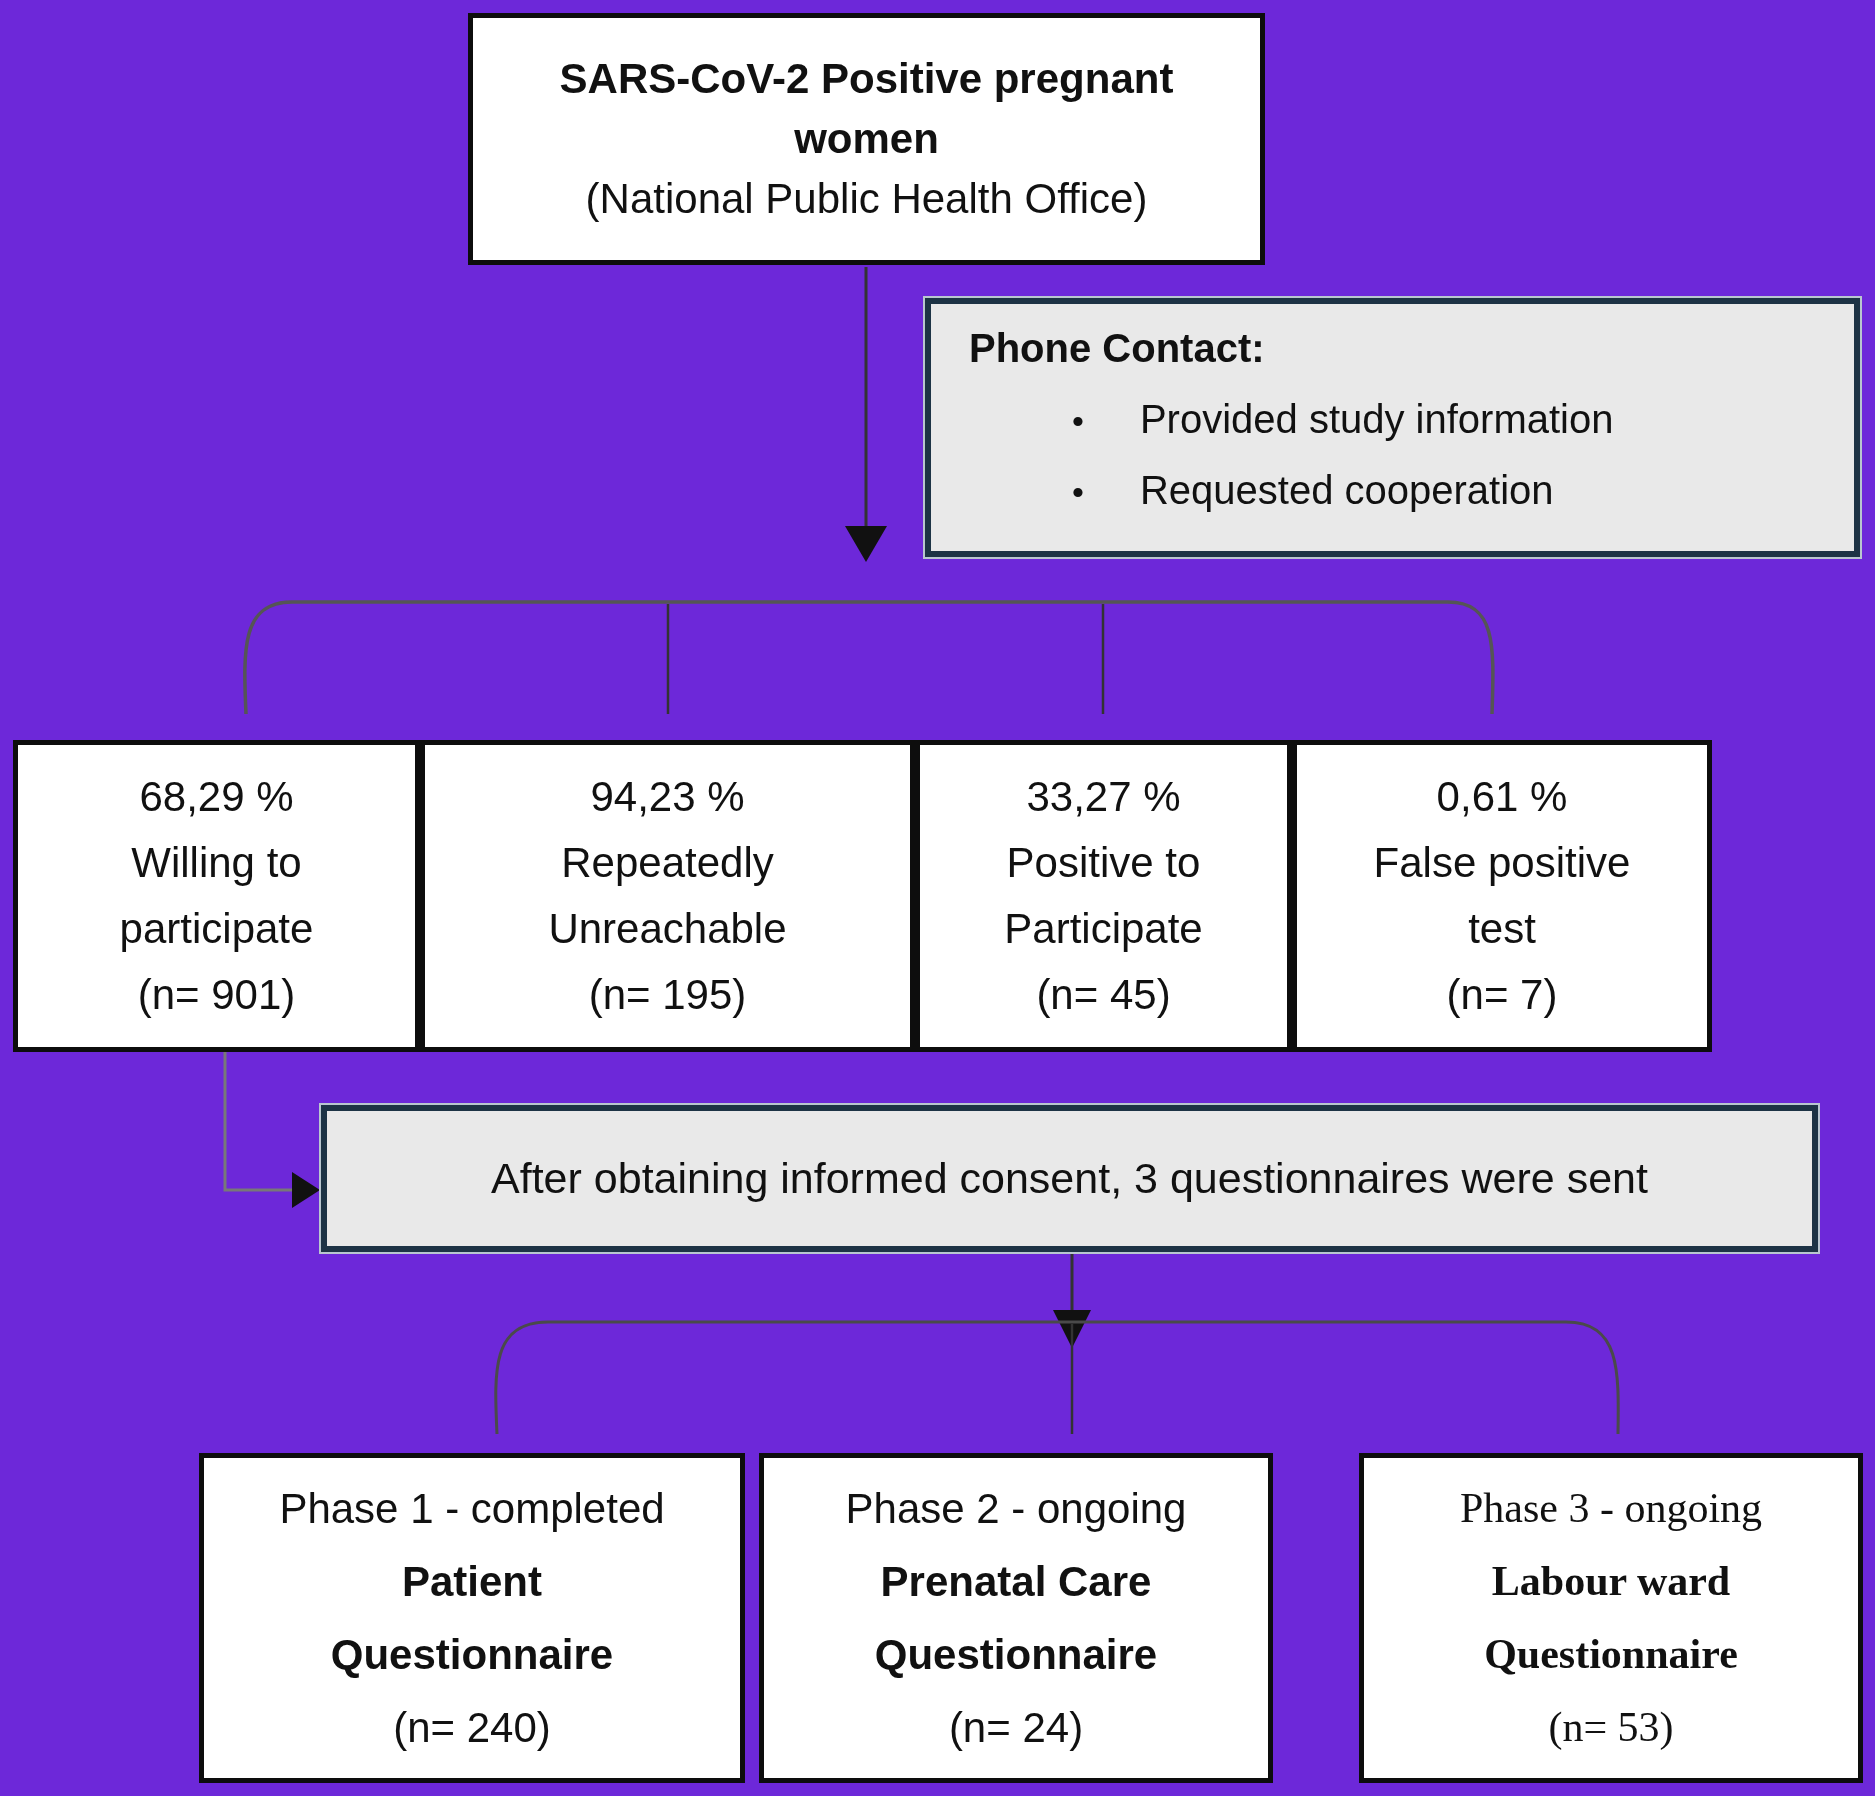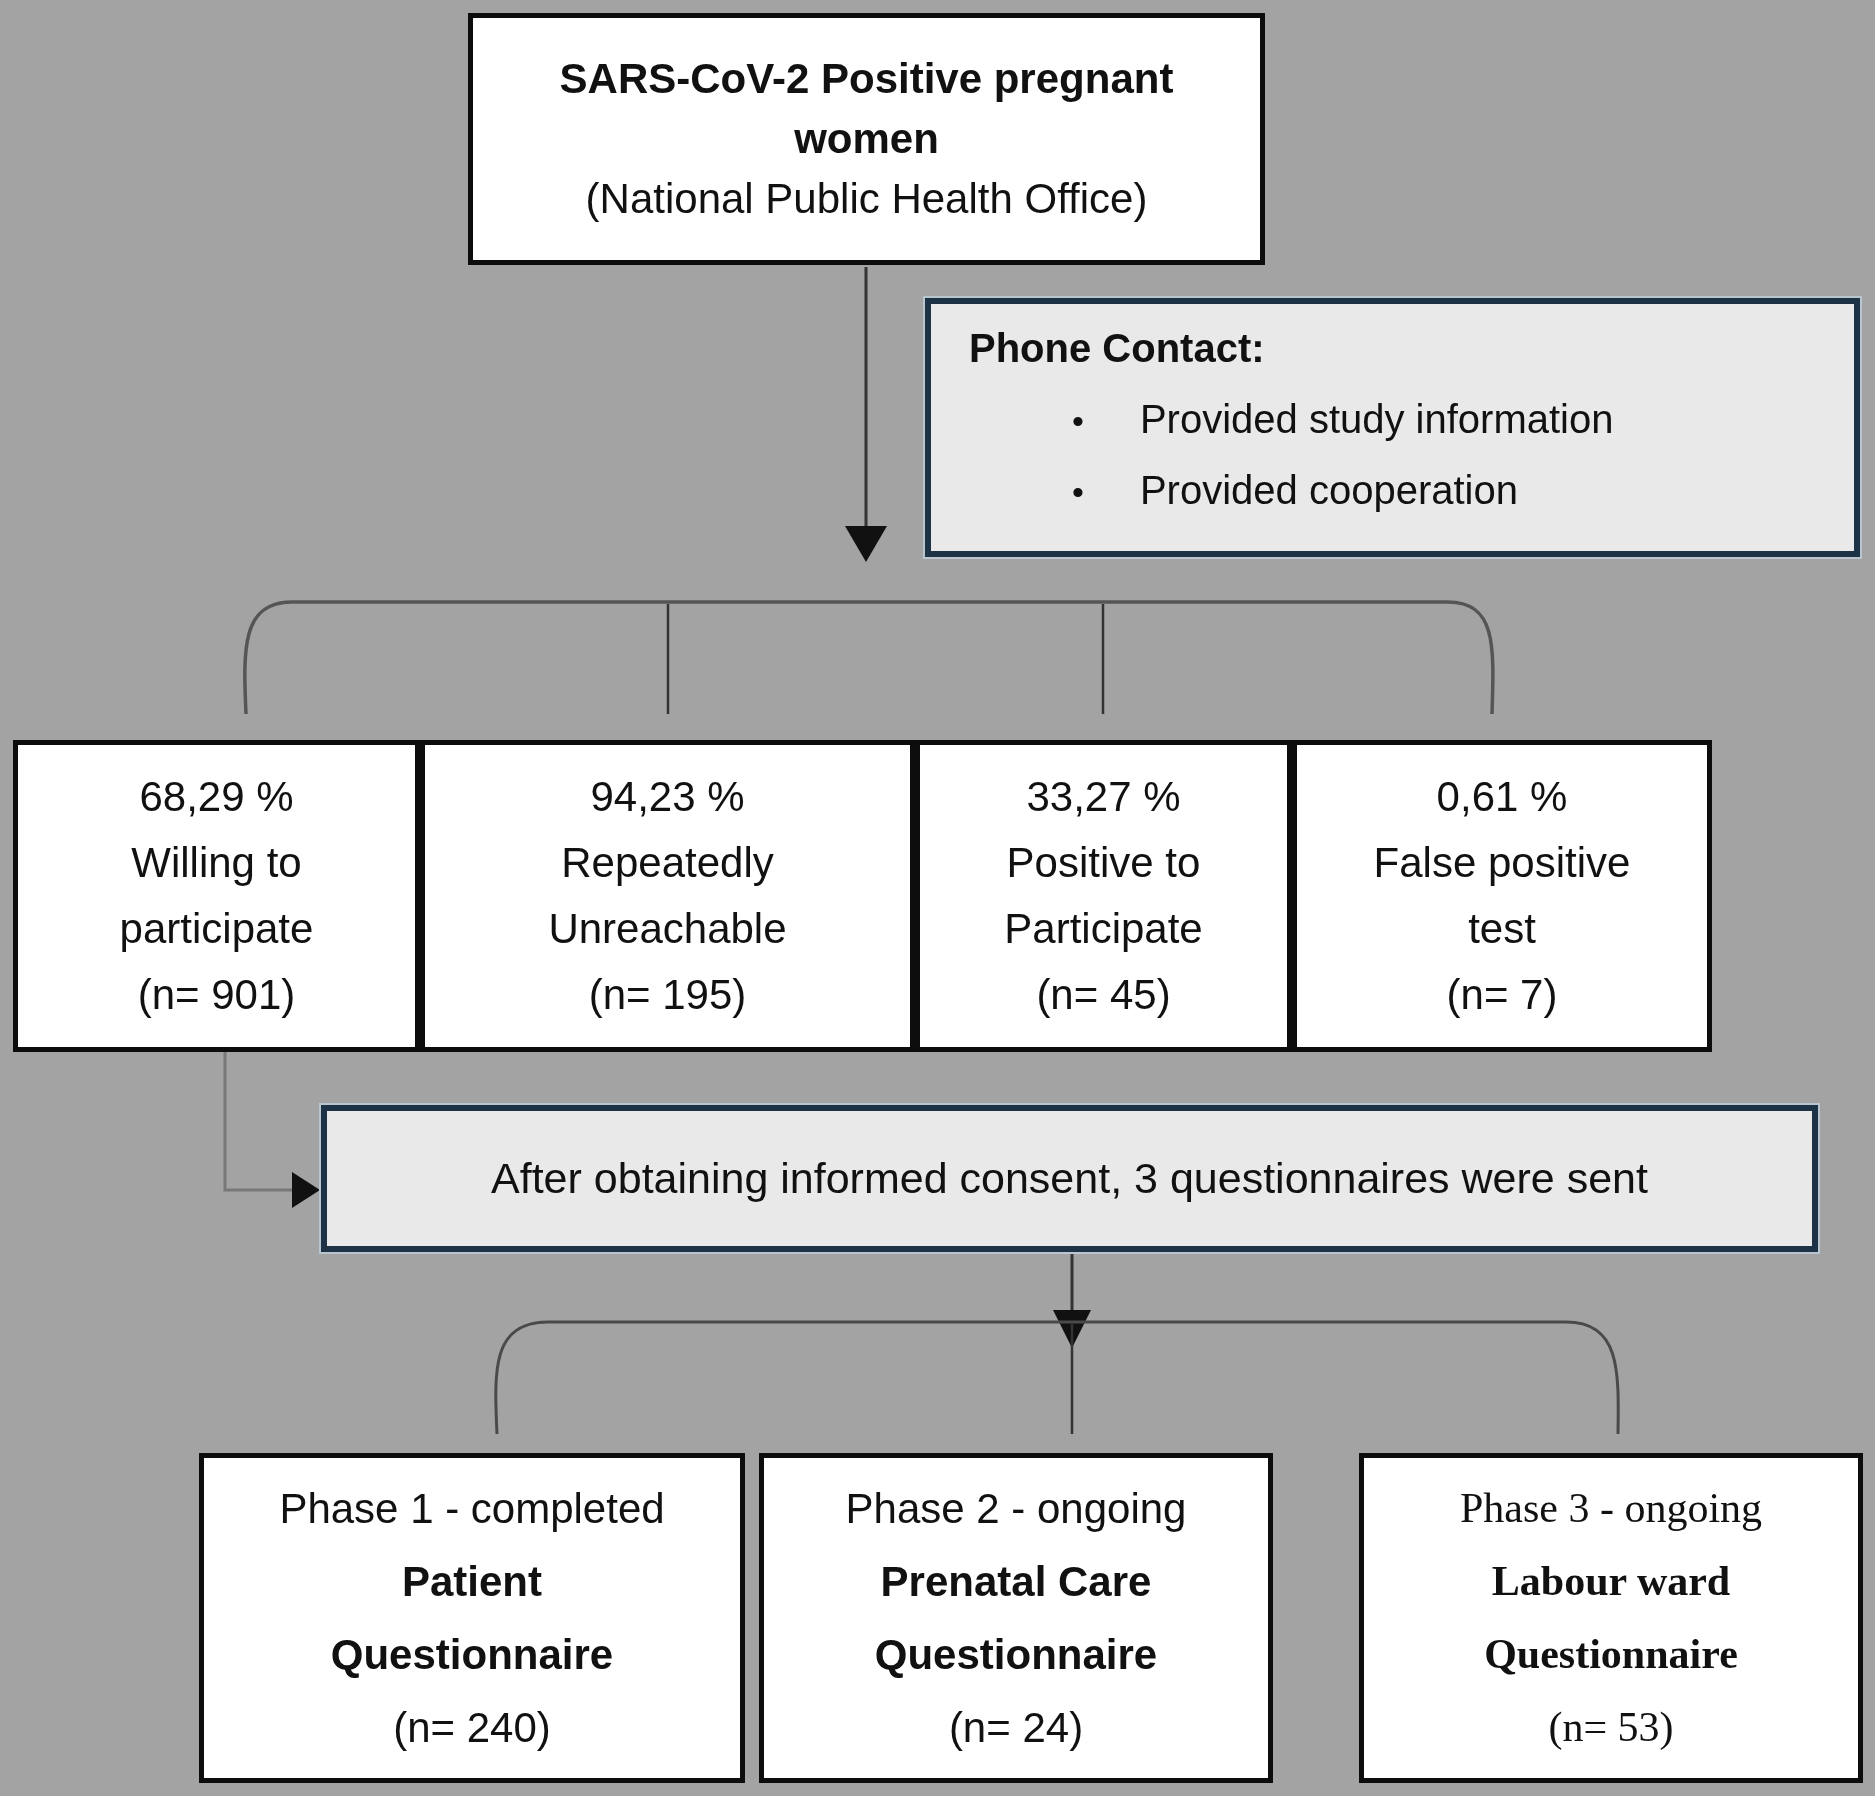--- a/index.html
+++ b/index.html
@@ -1,20 +1,20 @@
 <!DOCTYPE html>
 <html><head>
 <meta charset="utf-8">
 <style>
   html, body { margin: 0; padding: 0; background: #ffffff; }
   .canvas {
     position: relative;
     width: 1875px;
     height: 1796px;
-    background: #a3a3a3;
+    background: #6d28d9;
     font-family: "Liberation Sans", "DejaVu Sans", sans-serif;
     color: #111111;
     overflow: hidden;
   }
   .connector-layer {
     position: absolute;
     inset: 0;
     width: 1875px;
     height: 1796px;
   }
@@ -110,21 +110,21 @@
   </div>
 
   <div class="gray-box phone-box">
     <div class="phone-title">Phone Contact:</div>
     <div class="bullet-row">
       <span class="bullet-dot">•</span>
       <span>Provided study information</span>
     </div>
     <div class="bullet-row">
       <span class="bullet-dot">•</span>
-      <span>Provided cooperation</span>
+      <span>Requested cooperation</span>
     </div>
   </div>
 
   <div class="box outcome-box ob1">
     <span class="line">68,29 %</span>
     <span class="line">Willing to</span>
     <span class="line">participate</span>
     <span class="line">(n= 901)</span>
   </div>
   <div class="box outcome-box ob2">

